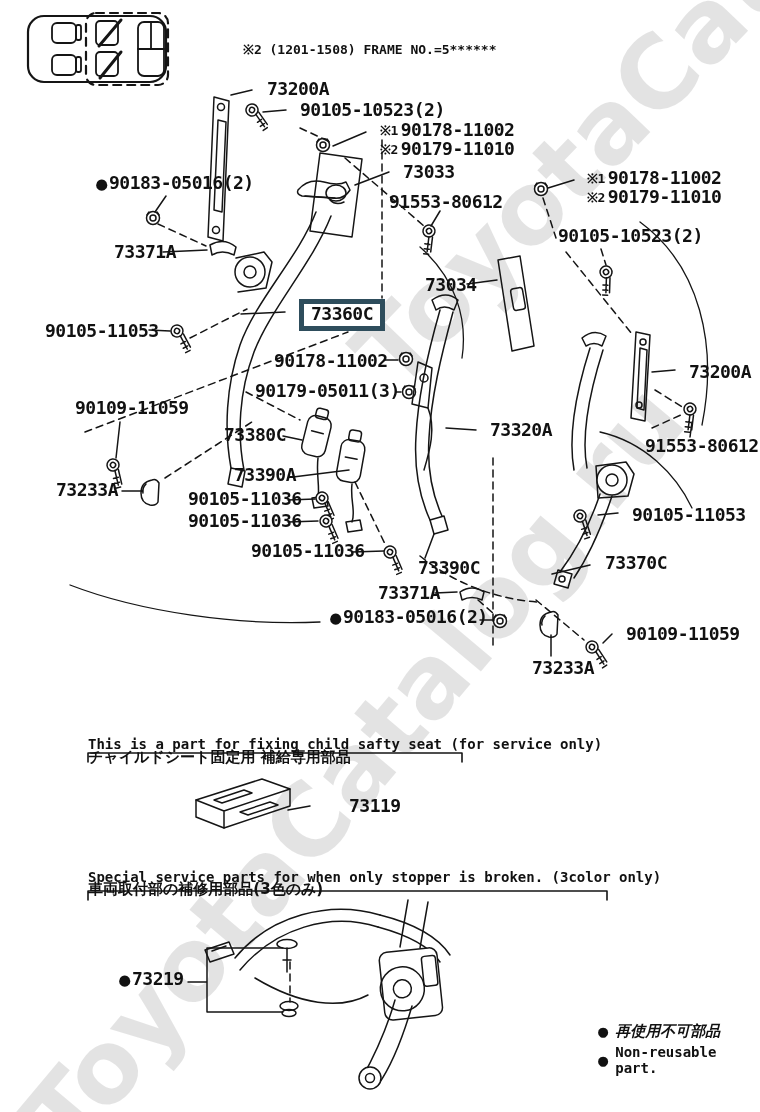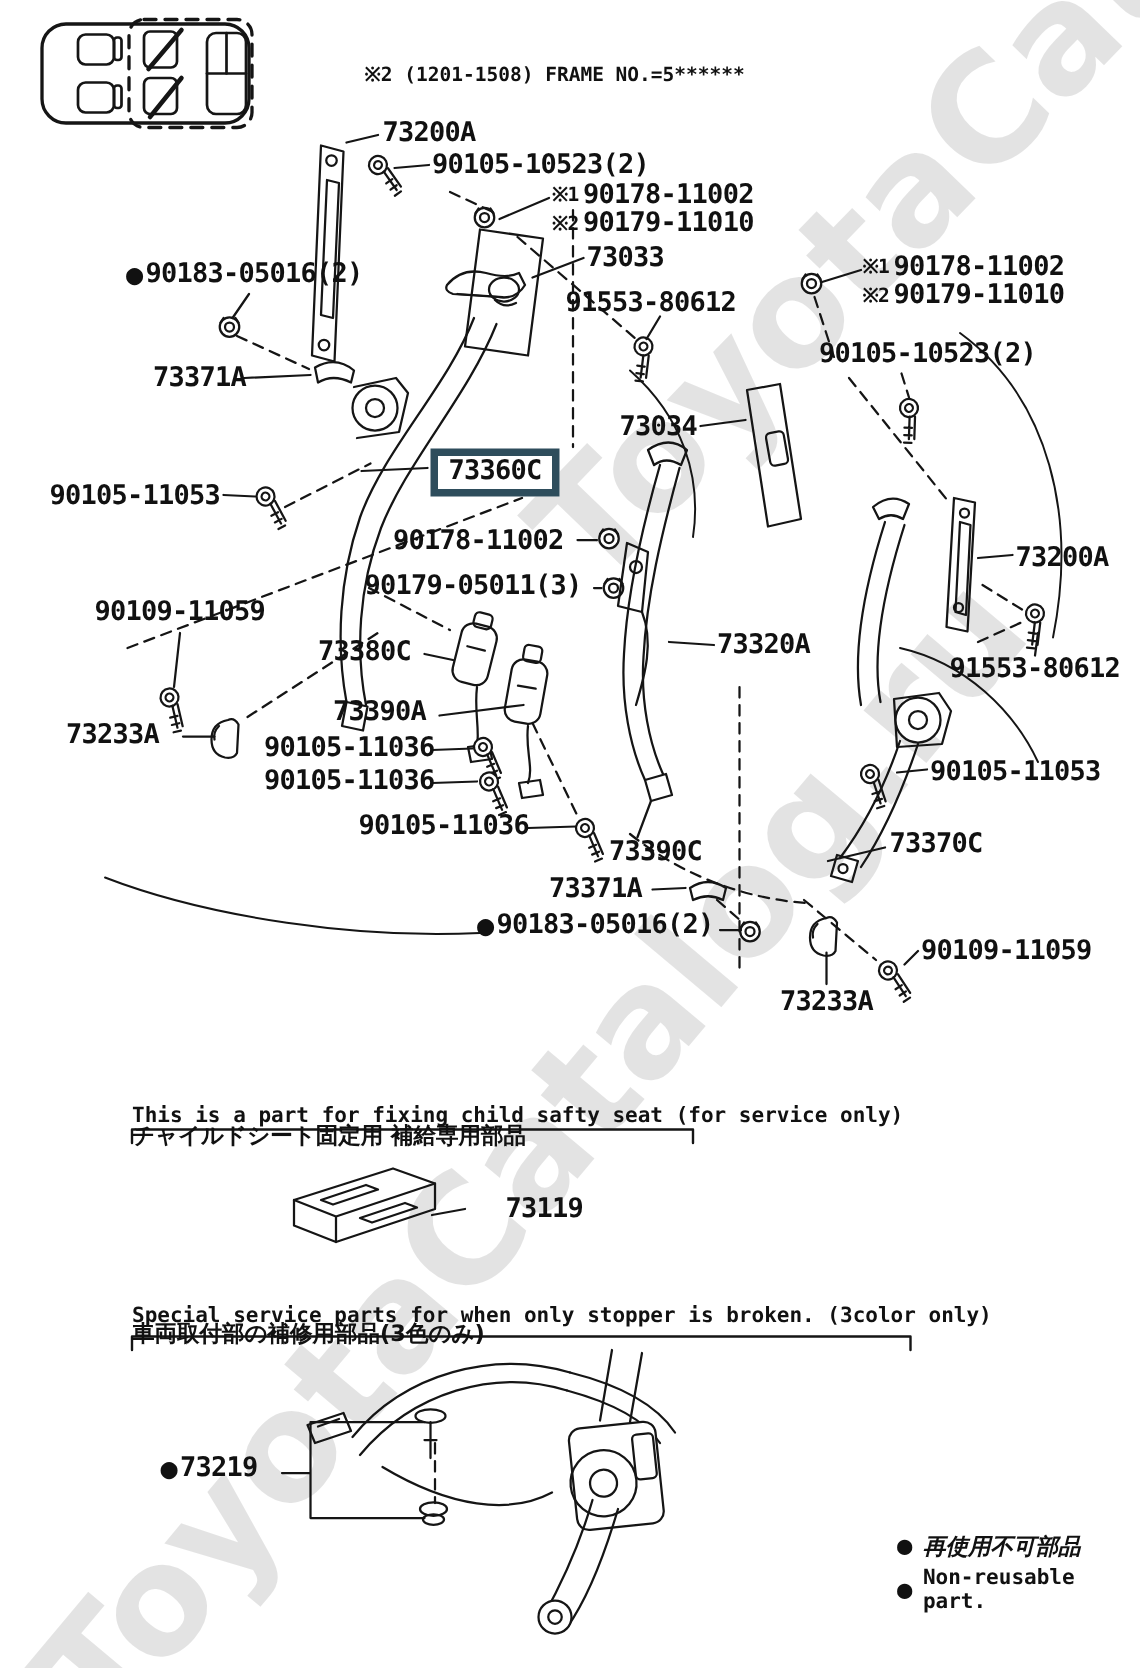--- a/index.html
+++ b/index.html
@@ -2,21 +2,21 @@
 <html><head>
 <meta charset="utf-8">
 <style>
   html,body{margin:0;padding:0;background:#e8e8e8;}
   #page{position:relative;width:760px;height:1112px;background:#ffffff;overflow:hidden;
         font-family:"DejaVu Sans Mono",monospace;color:#111;}
   svg{position:absolute;left:0;top:0;}
   .wm{position:absolute;font-family:"DejaVu Sans",sans-serif;font-weight:bold;
       font-size:100px;color:rgba(0,0,0,0.11);white-space:nowrap;pointer-events:none;
       transform-origin:0 0;z-index:1;}
-  #labels-layer{position:absolute;left:0;top:0;width:631px;height:1112px;z-index:3;}
+  #labels-layer{position:absolute;left:12px;top:0;width:631px;height:1112px;z-index:3;}
   .part-label{position:absolute;font-family:"DejaVu Sans Mono",monospace;font-weight:bold;
       font-size:18px;line-height:1.05;letter-spacing:-0.5px;white-space:nowrap;display:flex;
       align-items:center;gap:2px;}
   .part-label.boxed{border:5px solid #2e4d5c;background:#fff;padding:1px 7px 2px 7px;}
   .dot-prefix{font-size:19px;line-height:1;}
   .ref-prefix{font-size:13px;font-weight:bold;margin-right:1px;}
   .note{position:absolute;font-size:13px;font-weight:bold;white-space:pre;z-index:3;}
   .jp-cap{position:absolute;font-family:"DejaVu Sans",sans-serif;font-weight:bold;
       font-size:15px;white-space:nowrap;z-index:3;margin-top:32px;}
   .en-cap{position:absolute;font-size:14px;font-weight:bold;white-space:nowrap;z-index:3;}

